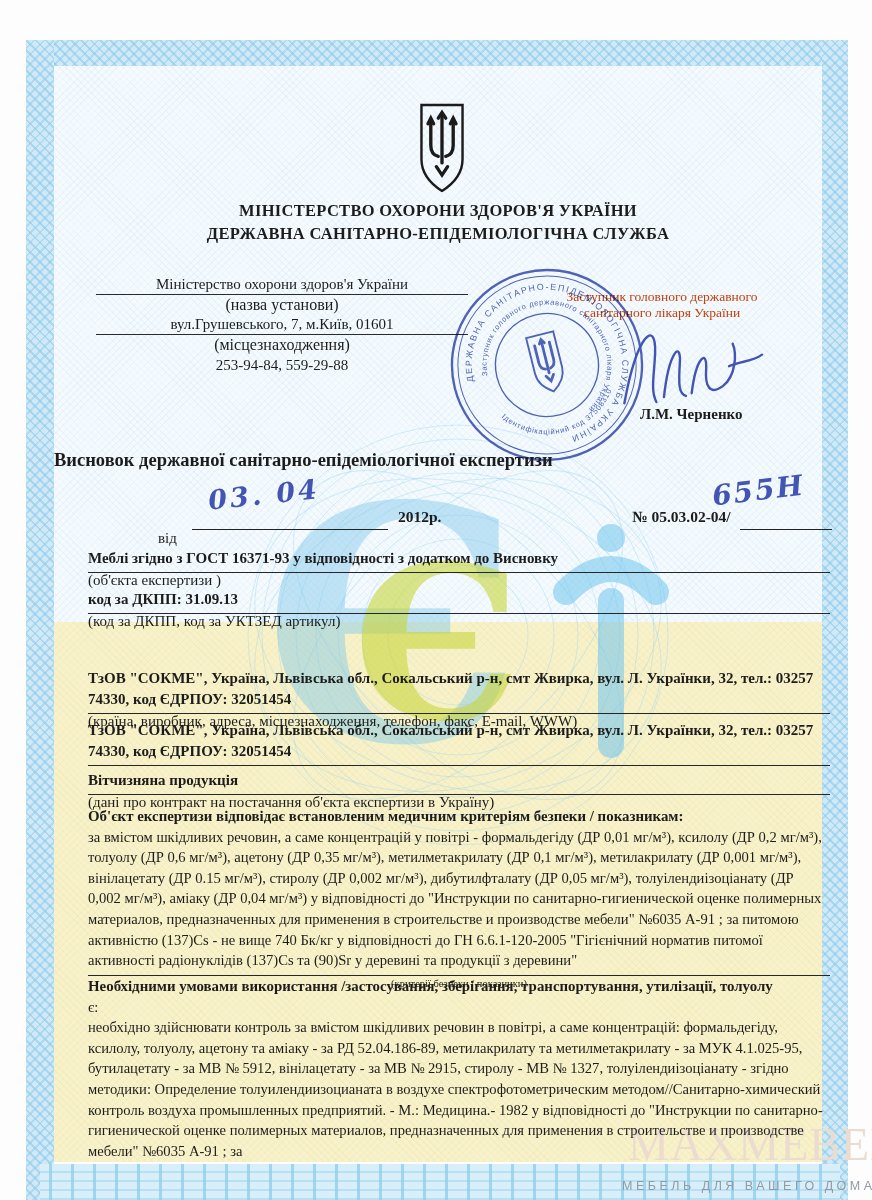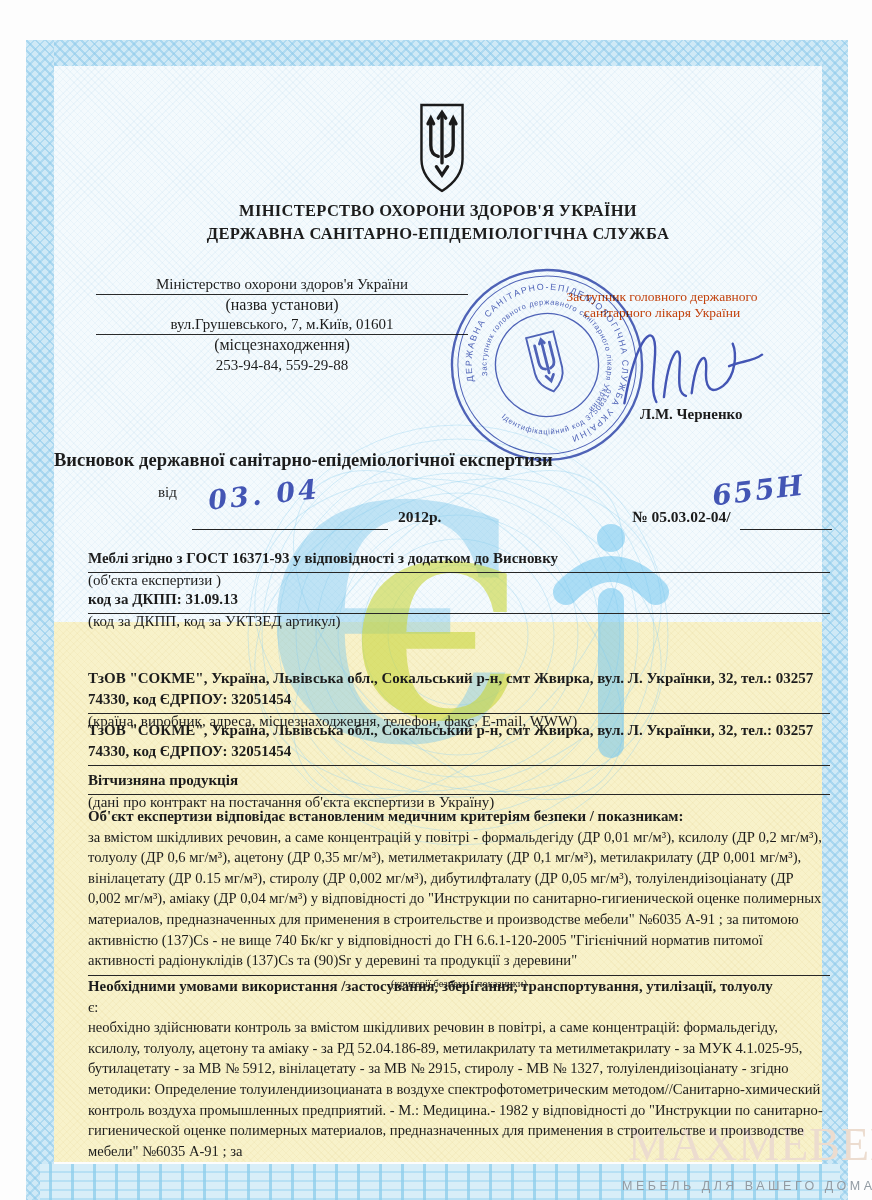--- a/index.html
+++ b/index.html
@@ -36,21 +36,21 @@
   .iss-line{font-size:15px;border-bottom:1.2px solid #2a2a2a;padding-bottom:1px;}
   .iss-cap{font-size:16px;padding:1px 0 2px 0;}
   
   .approve{position:absolute;left:570px;top:258px;width:240px;text-align:center;font-weight:bold;font-size:17px;letter-spacing:.5px;}
   .approver-title{position:absolute;left:512px;top:289px;width:300px;text-align:center;font-size:13.5px;line-height:16px;color:#c2410c;}
   .stamp{position:absolute;left:448px;top:266px;transform:rotate(-14deg);opacity:.88;mix-blend-mode:multiply;}
   .signature{position:absolute;left:612px;top:310px;}
   .approver-name{position:absolute;left:640px;top:406px;font-weight:bold;font-size:15px;font-family:Liberation Serif, serif;}
   
   .doc-title{position:absolute;left:54px;top:450px;width:768px;font-weight:bold;font-size:18.5px;}
-  .dl-from{position:absolute;left:158px;top:484px;font-size:15px;}
+  .dl-from{position:absolute;left:158px;top:530px;font-size:15px;}
   .dl-dateline{position:absolute;left:192px;top:529px;width:196px;border-bottom:1.4px solid #222;}
   .dl-year{position:absolute;left:398px;top:508px;font-weight:bold;font-size:15.5px;}
   .dl-number{position:absolute;left:632px;top:508px;font-weight:bold;font-size:15.5px;}
   .dl-numline{position:absolute;left:740px;top:529px;width:92px;border-bottom:1.4px solid #222;}
   .hand{position:absolute;color:#4355b4;font-style:italic;font-weight:bold;font-family:"DejaVu Serif",serif;}
   .hand-date{left:208px;top:479px;font-size:27px;transform:rotate(-6deg);letter-spacing:3px;}
   .hand-num{left:712px;top:474px;font-size:28px;transform:rotate(-7deg);letter-spacing:2px;}
   
   .field{position:absolute;left:88px;width:742px;}
   .f-val{font-weight:bold;font-size:15px;line-height:21px;border-bottom:1.3px solid #262626;padding-bottom:3px;}

